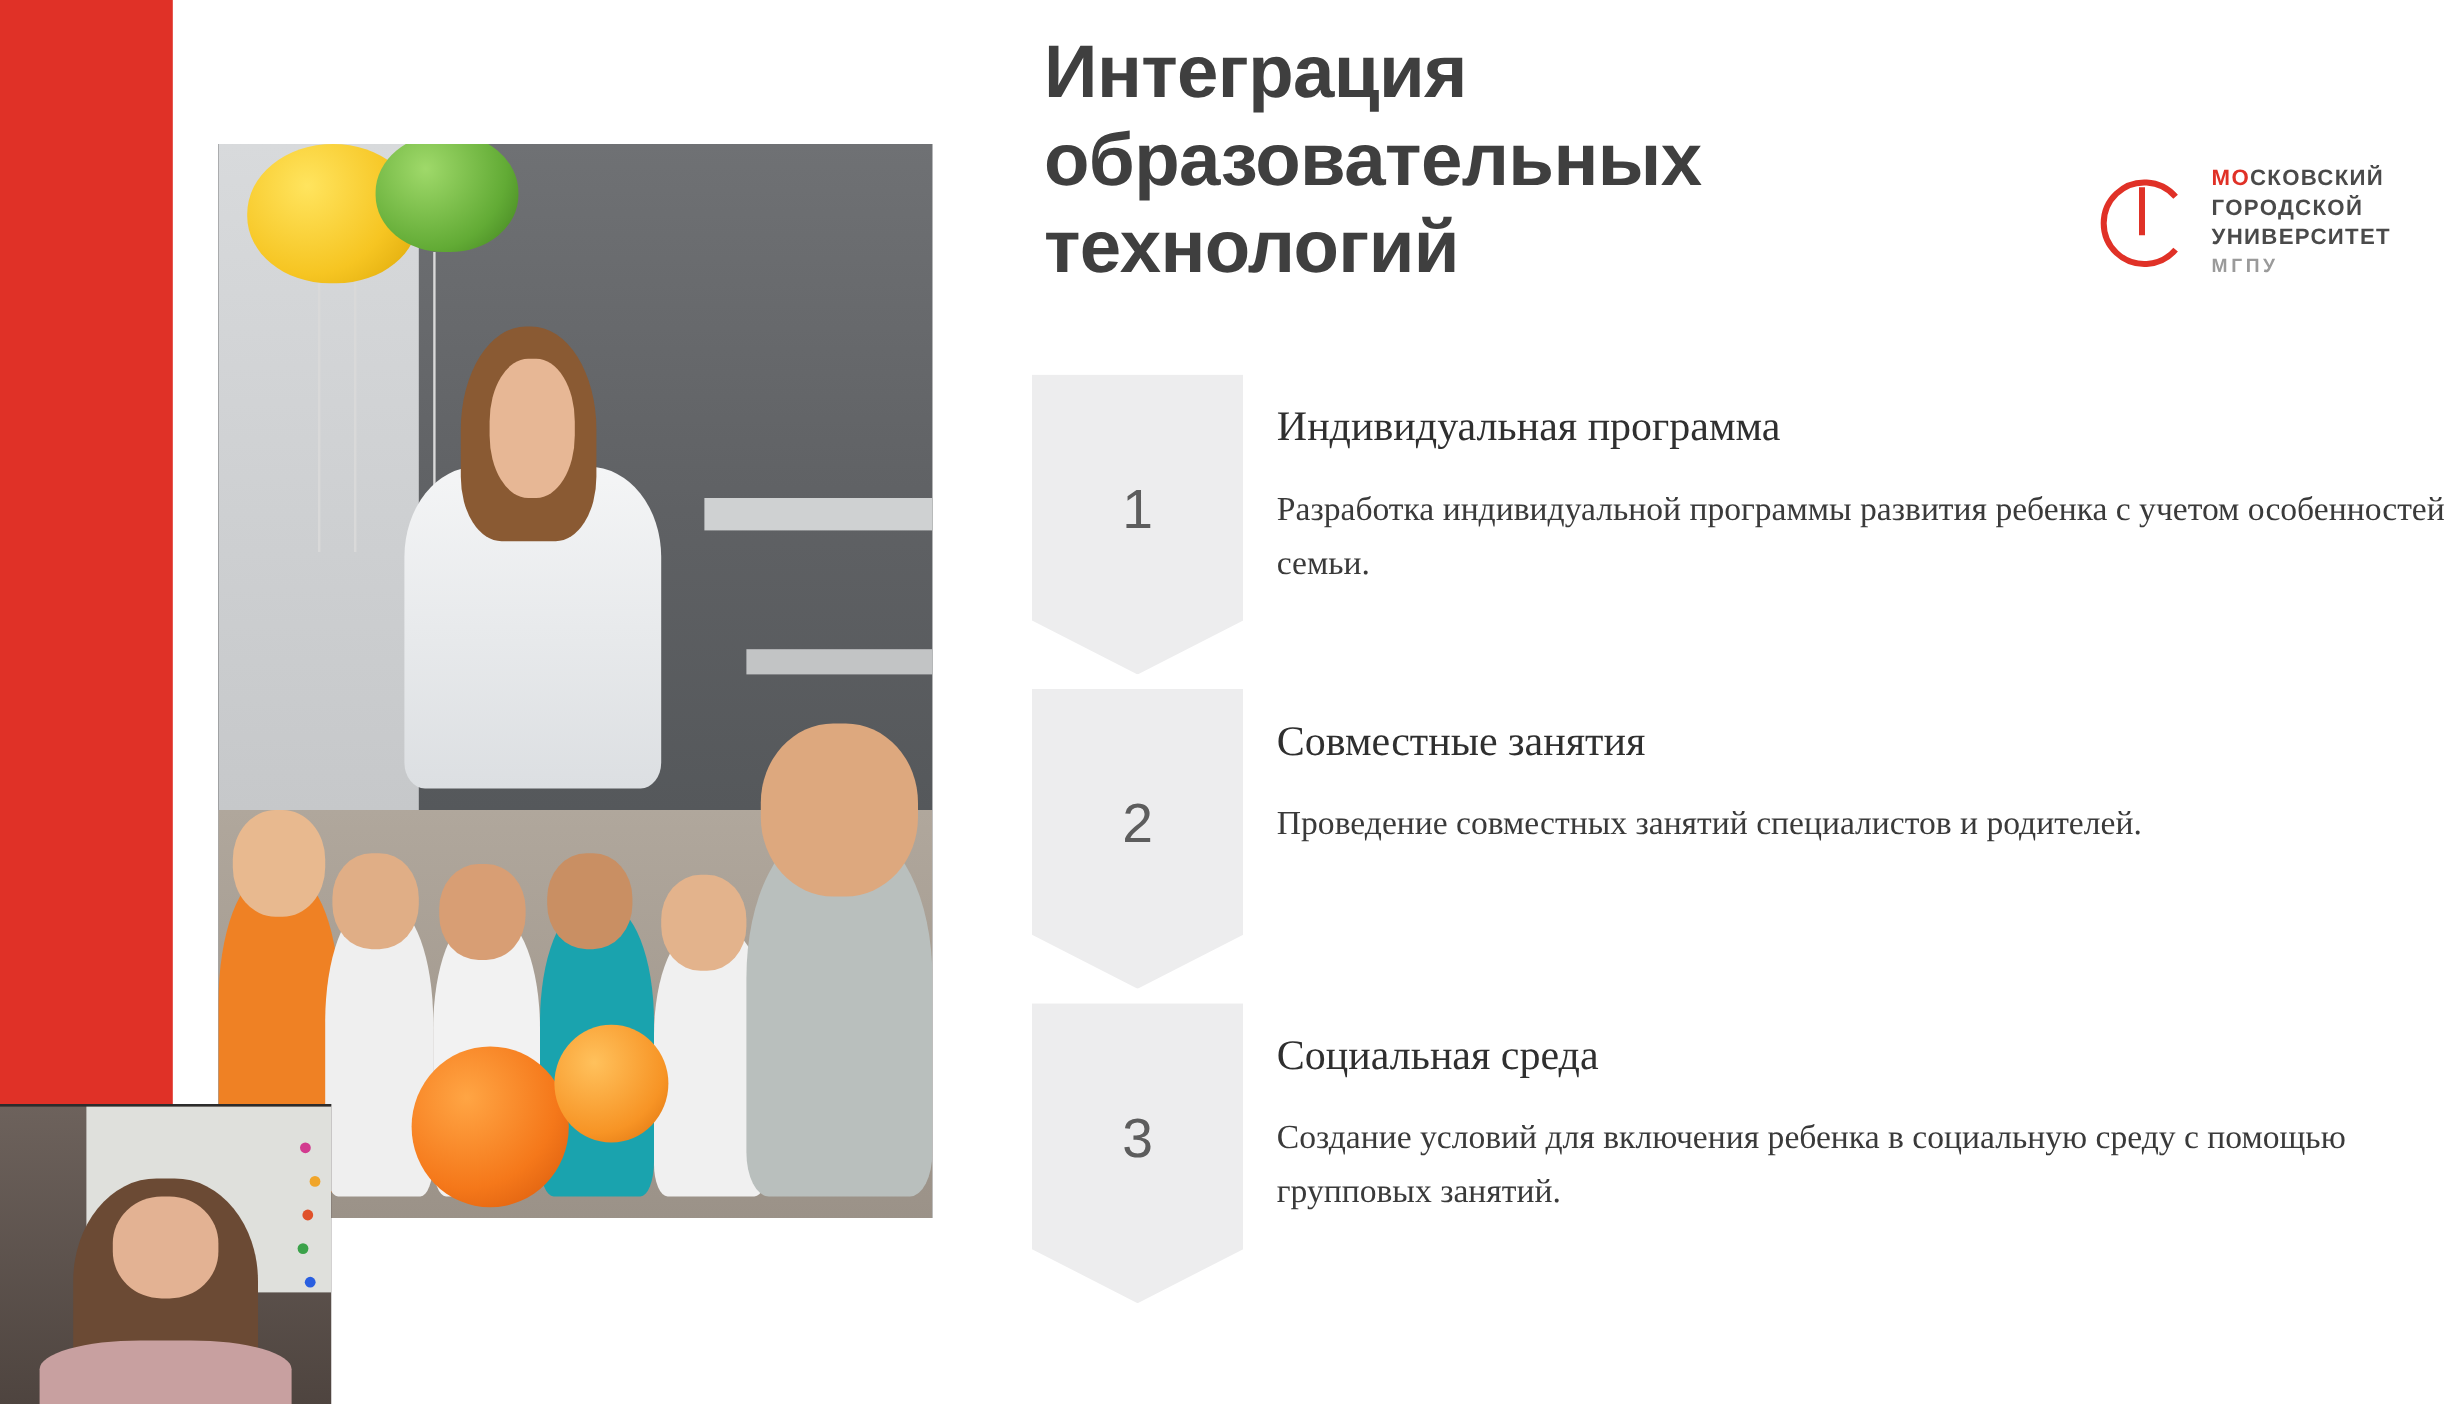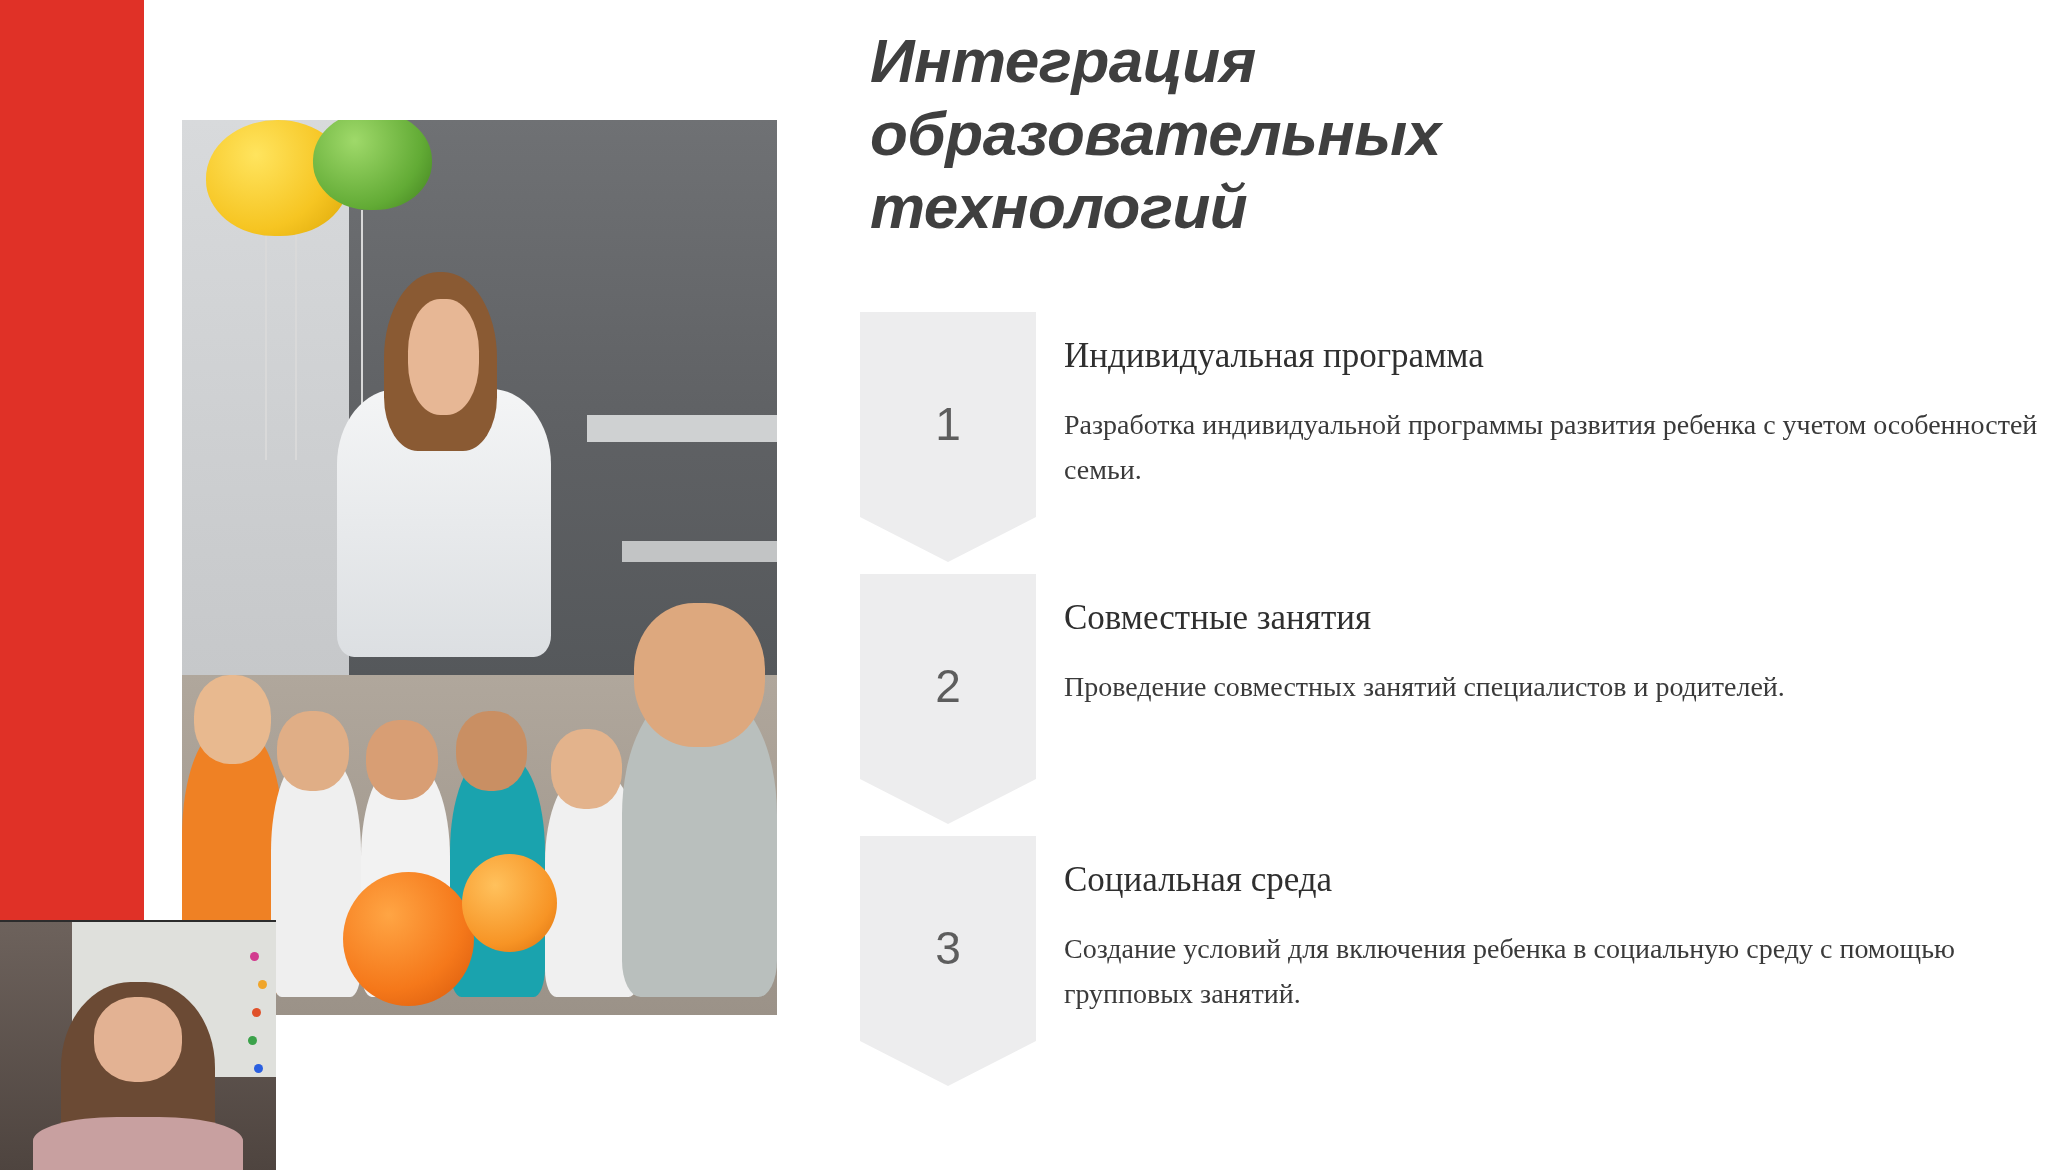--- a/index.html
+++ b/index.html
@@ -170,21 +170,20 @@
   .slide-title {
     position: absolute;
     left: 10px;
     top: 24px;
     width: 760px;
     font-size: 62px;
     line-height: 1.18;
     font-weight: 700;
     color: #3f3f3f;
     letter-spacing: -0.5px;
-    font-style: italic;
   }
 
   
   .logo {
     position: absolute;
     right: 56px;
     top: 126px;
     width: 260px;
     height: 140px;
   }
@@ -321,20 +320,34 @@
     </div>
     <div class="wc-hair"></div>
     <div class="wc-face"></div>
     <div class="wc-body"></div>
   </div>
 
   <div class="content">
 
     <div class="slide-title">Интеграция образовательных технологий</div>
 
+    <div class="logo">
+      <div class="logo-mark">
+        <svg viewBox="0 0 100 100" width="100" height="100" aria-hidden="true">
+          <path d="M78 30 A34 34 0 1 0 78 74" fill="none" stroke="#e03127" stroke-width="5"></path>
+          <path d="M50 22 L50 62" fill="none" stroke="#e03127" stroke-width="5"></path>
+        </svg>
+      </div>
+      <div class="logo-text">
+        <div><span class="first-letters">МО</span>СКОВСКИЙ</div>
+        <div>ГОРОДСКОЙ</div>
+        <div>УНИВЕРСИТЕТ</div>
+      </div>
+      <div class="logo-sub">МГПУ</div>
+    </div>
 
     <div class="steps">
 
       <div class="step">
         <div class="chev">
           <span class="chev-num">1</span>
         </div>
         <div class="step-text">
           <div class="step-head">Индивидуальная программа</div>
           <div class="step-body">Разработка индивидуальной программы развития ребенка с учетом особенностей семьи.</div>

